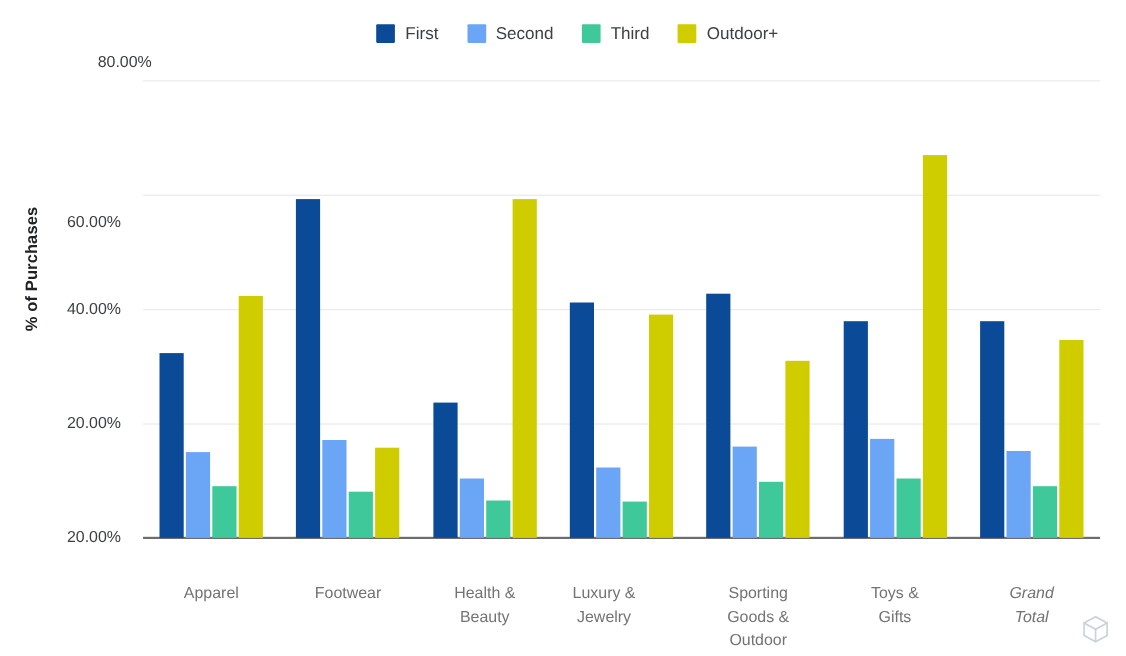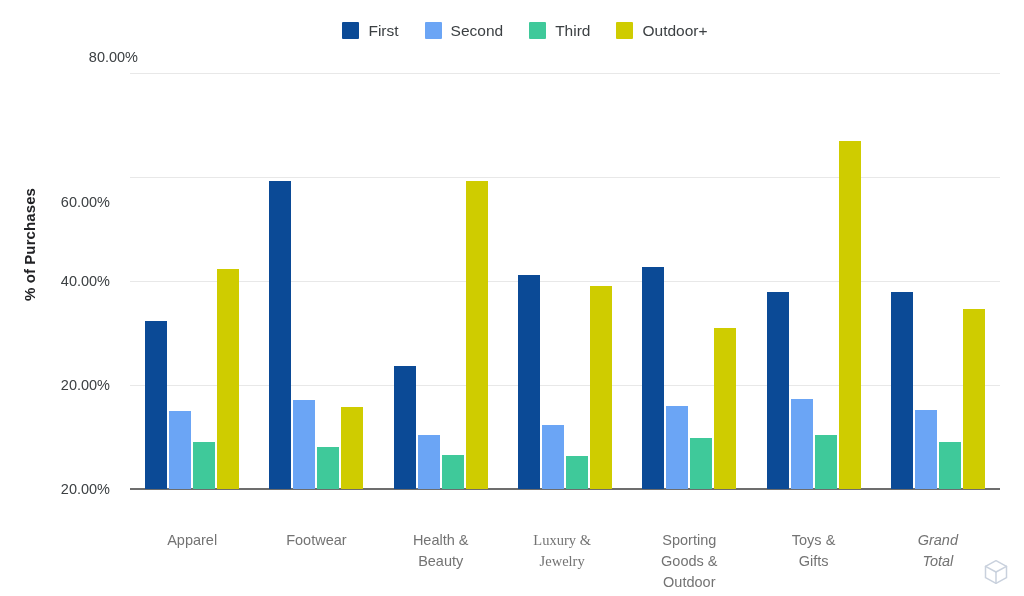--- a/index.html
+++ b/index.html
@@ -241,21 +241,21 @@
       <div class="cat-label" style="left: 0px; width: 124.286px;">
         <div>Apparel</div>
       </div>
       <div class="cat-label" style="left: 124.286px; width: 124.286px;">
         <div>Footwear</div>
       </div>
       <div class="cat-label" style="left: 248.571px; width: 124.286px;">
         <div>Health &amp;</div>
         <div>Beauty</div>
       </div>
-      <div class="cat-label" style="left: 370px; width: 124.286px; font-family: Liberation Serif, serif;">
+      <div class="cat-label" style="left: 357px; width: 124.286px;">
         <div>Luxury &amp;</div>
         <div>Jewelry</div>
       </div>
       <div class="cat-label" style="left: 497.143px; width: 124.286px;">
         <div>Sporting</div>
         <div>Goods &amp;</div>
         <div>Outdoor</div>
       </div>
       <div class="cat-label" style="left: 621.429px; width: 124.286px;">
         <div>Toys &amp;</div>

